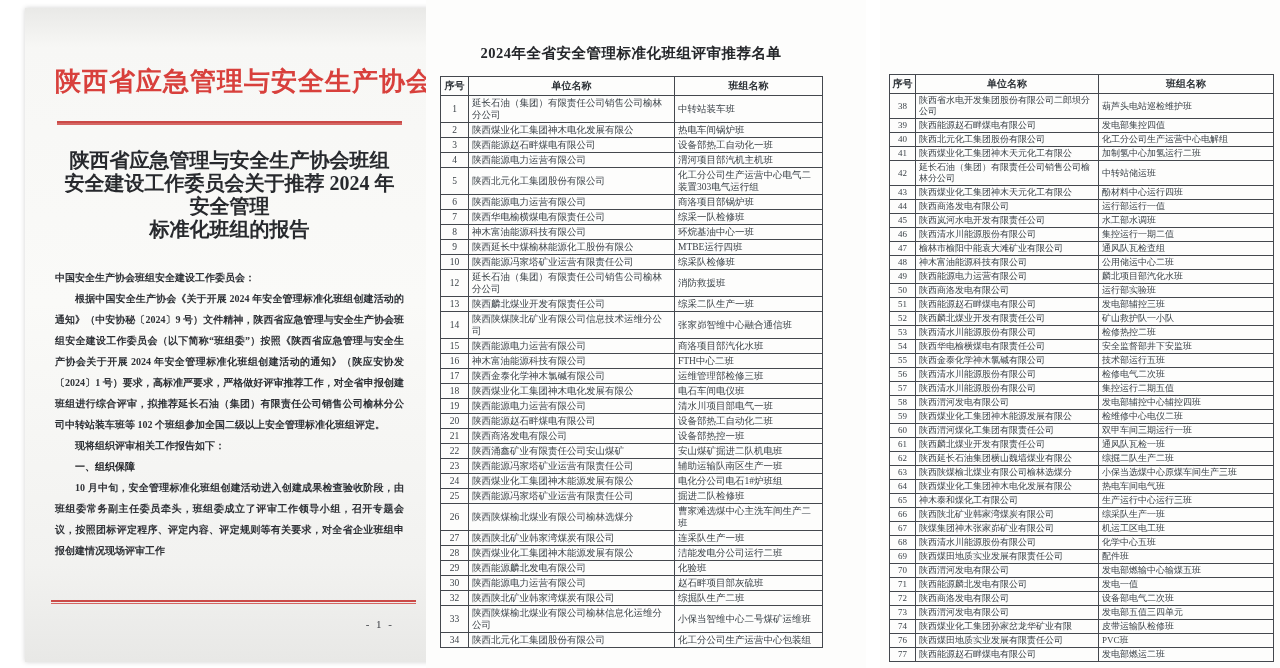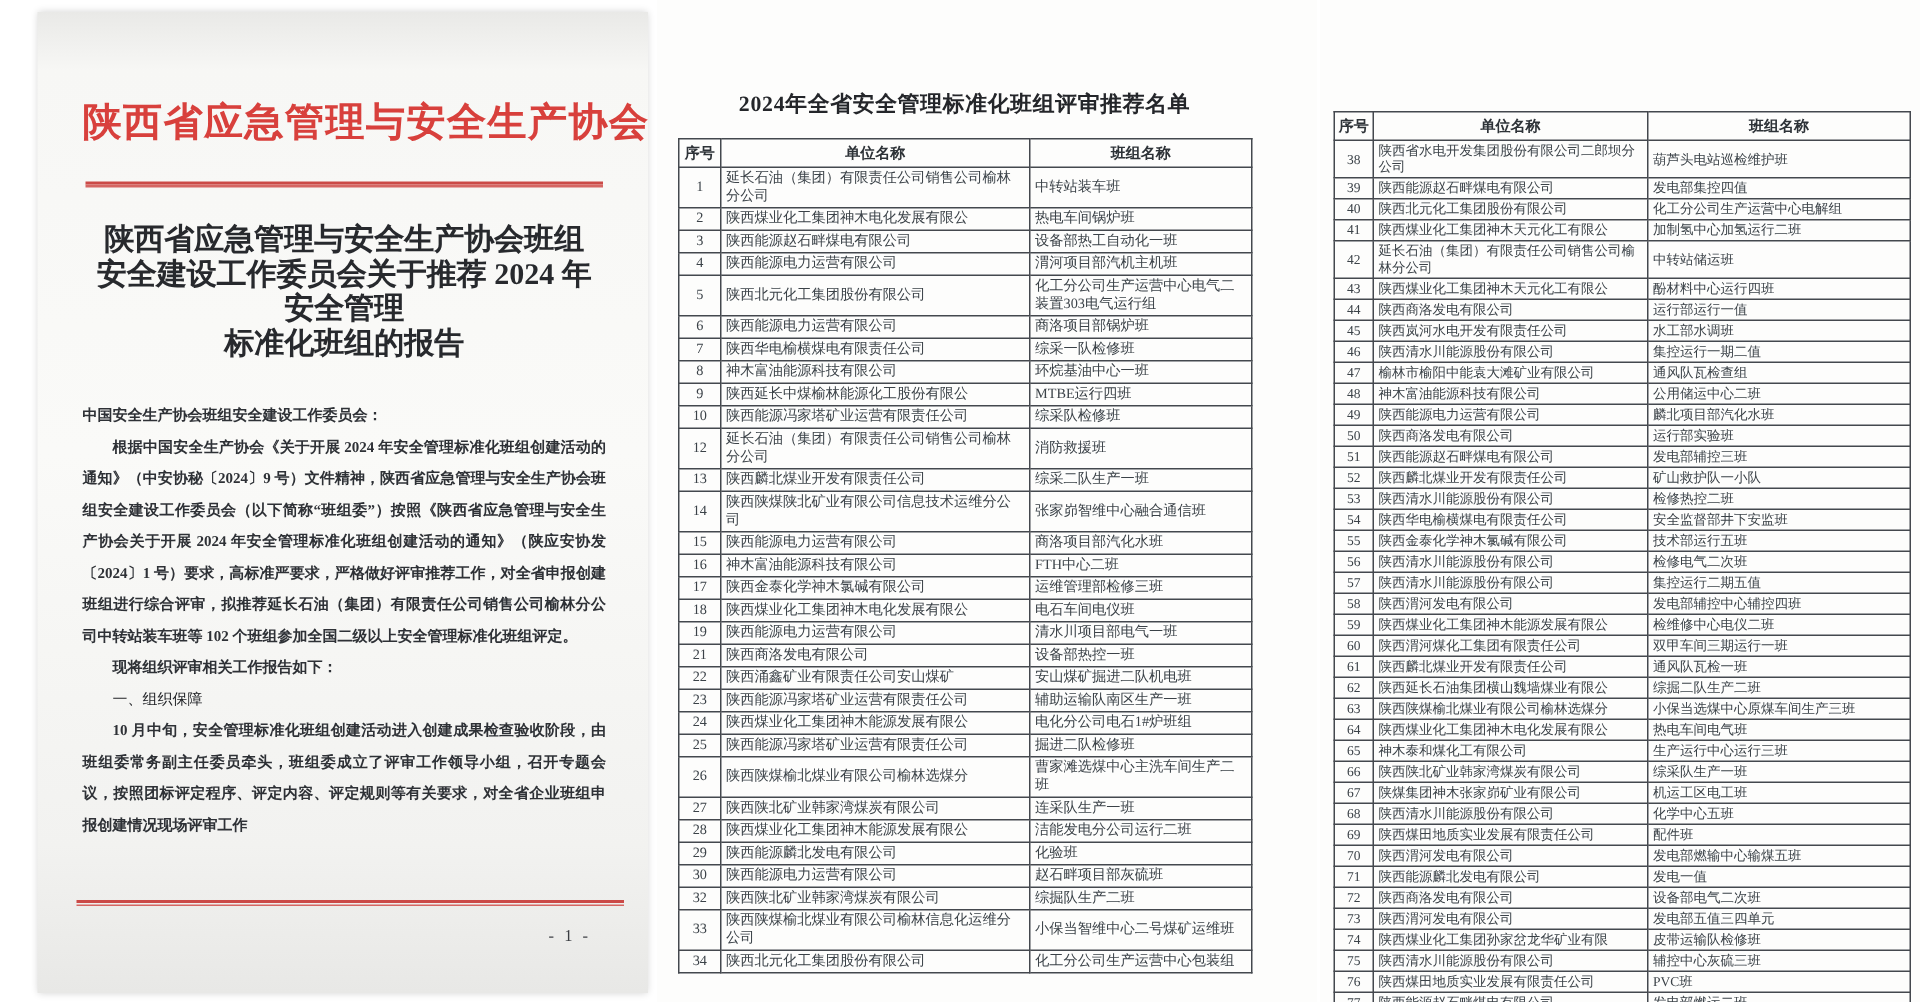--- a/index.html
+++ b/index.html
@@ -18,27 +18,27 @@
   .letterhead {
     font-family:"Liberation Sans","DejaVu Sans",sans-serif;
     font-weight:bold; font-size:26px; letter-spacing:1px;
     color:#d8403c; text-align:center; white-space:nowrap;
   }
   .red-rule { height:4px; border-top:2px solid #cb4a47; border-bottom:2px solid #d56663; margin:22px 2px 0 2px; }
   .doc-title { margin-top:24px; text-align:center; font-weight:bold; font-size:20px; line-height:23px; color:#27292d; }
   .doc-body { margin-top:26px; font-size:10px; line-height:21px; color:#2e3136; font-weight:600; text-align:justify; }
   .doc-body p { text-indent:2em; }
   .doc-body p.no-indent { text-indent:0; }
-  .section-heading { text-indent:2em; font-weight:normal; color:#202226; }
+  .section-heading { text-indent:2em; font-weight:bold; color:#202226; }
   .bottom-rule { position:absolute; left:26px; right:16px; bottom:58px; height:4px;
                  border-top:2px solid #cb4a47; border-bottom:1.5px solid #d56663; }
   .page-number { position:absolute; right:38px; bottom:32px; font-size:11px; color:#3a3d42; letter-spacing:2px; }
 
   
-  .page-mid   { left:438px; width:440px; height:668px; background:#fdfdfc; padding:60px 0 0 14px; }
+  .page-mid   { left:426px; width:440px; height:668px; background:#fdfdfc; padding:44px 0 0 14px; }
   .page-right { left:880px; width:400px; height:668px; background:#fdfdfc; padding:74px 0 0 9px; }
 
   .table-title { text-align:center; font-weight:bold; font-size:14.5px; color:#24262a; letter-spacing:.5px; width:382px; margin-bottom:13px; }
 
   table { border-collapse:collapse; table-layout:fixed; background:transparent; }
   th, td { border:1px solid #44484e; color:#3b4248; overflow:hidden; }
   th { font-size:10px; font-weight:bold; text-align:center; padding:2px 0; color:#2e3338; }
 
   .page-mid table { width:382px; }
   .page-mid col.c-no   { width:28px; }
@@ -176,20 +176,25 @@
           <td data-name="row-number">18</td>
           <td data-name="unit-name">陕西煤业化工集团神木电化发展有限公</td>
           <td data-name="team-name">电石车间电仪班</td>
         </tr>
         <tr data-name="table-row">
           <td data-name="row-number">19</td>
           <td data-name="unit-name">陕西能源电力运营有限公司</td>
           <td data-name="team-name">清水川项目部电气一班</td>
         </tr>
         <tr data-name="table-row">
+          <td data-name="row-number">20</td>
+          <td data-name="unit-name">陕西能源赵石畔煤电有限公司</td>
+          <td data-name="team-name">设备部热工自动化二班</td>
+        </tr>
+        <tr data-name="table-row">
           <td data-name="row-number">21</td>
           <td data-name="unit-name">陕西商洛发电有限公司</td>
           <td data-name="team-name">设备部热控一班</td>
         </tr>
         <tr data-name="table-row">
           <td data-name="row-number">22</td>
           <td data-name="unit-name">陕西涌鑫矿业有限责任公司安山煤矿</td>
           <td data-name="team-name">安山煤矿掘进二队机电班</td>
         </tr>
         <tr data-name="table-row">
@@ -445,25 +450,20 @@
           <td data-name="row-number">73</td>
           <td data-name="unit-name">陕西渭河发电有限公司</td>
           <td data-name="team-name">发电部五值三四单元</td>
         </tr>
         <tr data-name="table-row">
           <td data-name="row-number">74</td>
           <td data-name="unit-name">陕西煤业化工集团孙家岔龙华矿业有限</td>
           <td data-name="team-name">皮带运输队检修班</td>
         </tr>
         <tr data-name="table-row">
-          <td data-name="row-number">75</td>
-          <td data-name="unit-name">陕西清水川能源股份有限公司</td>
-          <td data-name="team-name">辅控中心灰硫三班</td>
-        </tr>
-        <tr data-name="table-row">
           <td data-name="row-number">76</td>
           <td data-name="unit-name">陕西煤田地质实业发展有限责任公司</td>
           <td data-name="team-name">PVC班</td>
         </tr>
         <tr data-name="table-row">
           <td data-name="row-number">77</td>
           <td data-name="unit-name">陕西能源赵石畔煤电有限公司</td>
           <td data-name="team-name">发电部燃运二班</td>
         </tr>
       </tbody>

